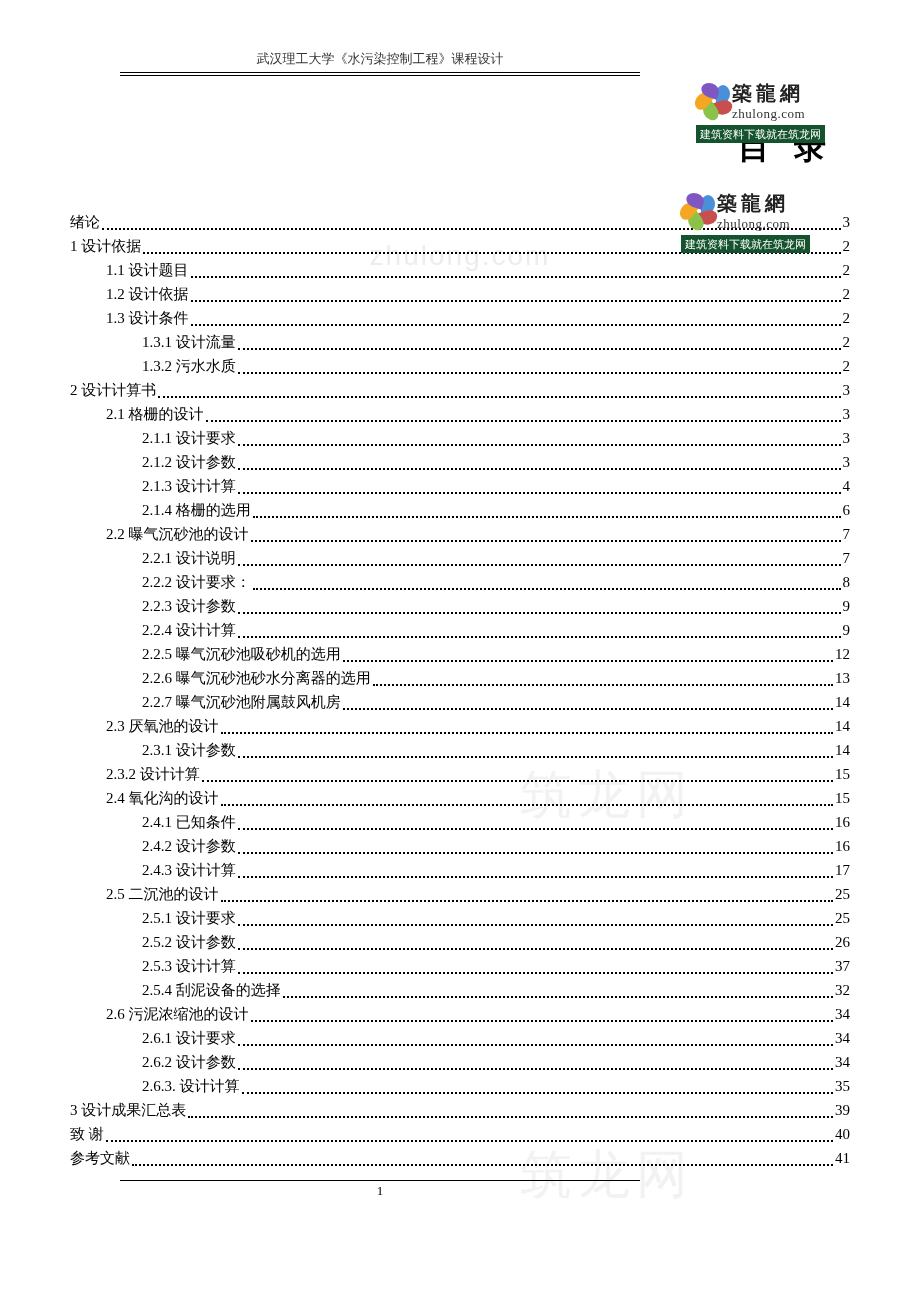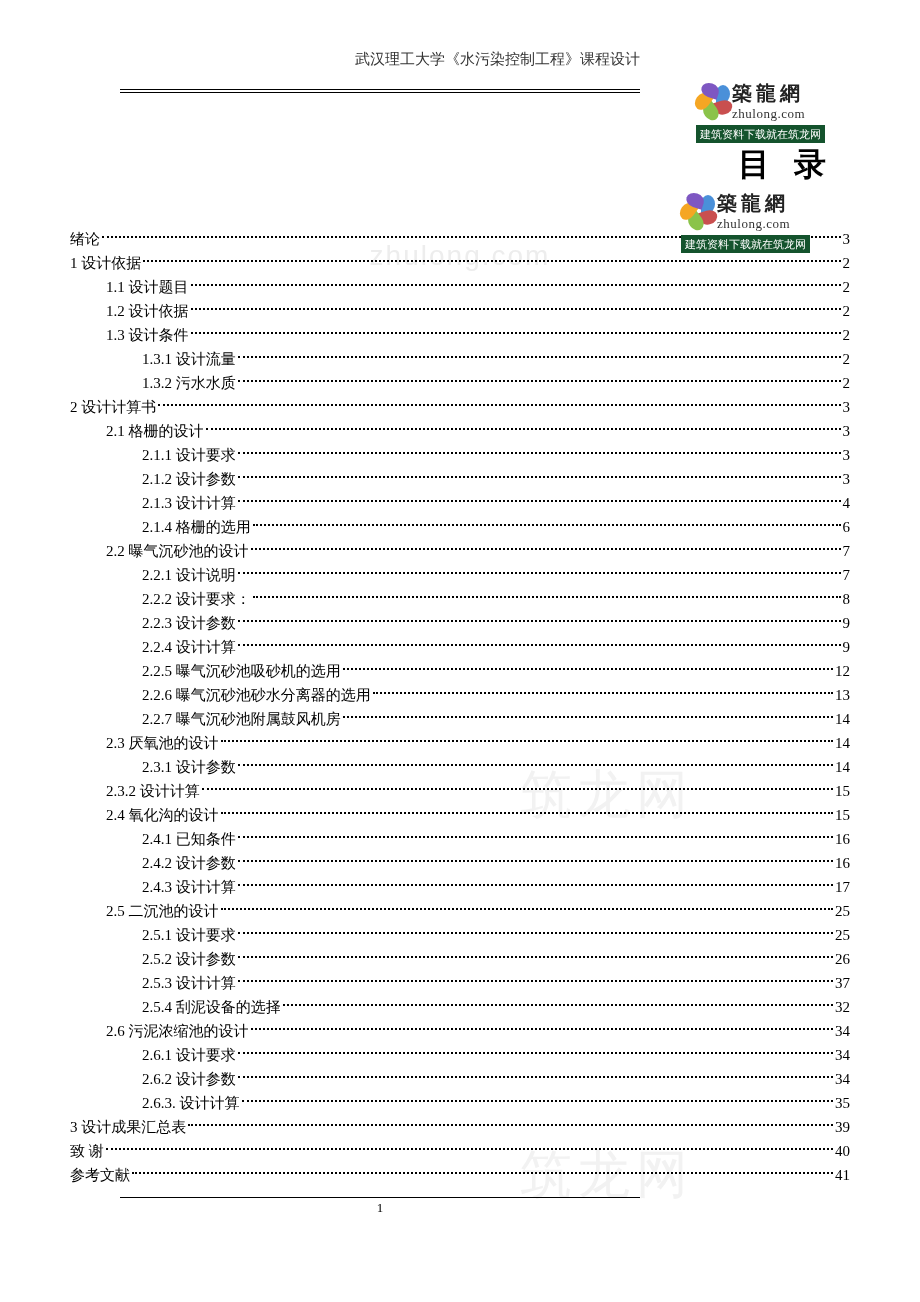--- a/index.html
+++ b/index.html
@@ -12,24 +12,24 @@
       background: #fff;
       width: 920px;
       margin: 0 auto;
       position: relative;
     }
     .page {
       padding: 50px 70px 40px 70px;
       position: relative;
     }
     .header-line {
-      text-align: right;
-      font-size: 15px;
+      text-align: center;
+      font-size: 13px;
       color: #333;
-      padding-bottom: 20px;
+      padding-bottom: 4px;
       border-bottom: 1px solid #000;
       margin-bottom: 2px;
       width: 520px;
       margin-left: 50px;
     }
     .header-line2 {
       border-bottom: 1px solid #000;
       width: 520px;
       margin-left: 50px;
       margin-bottom: 50px;
@@ -107,21 +107,21 @@
       letter-spacing: 24px;
       margin: 30px 0 40px 0;
       padding-left: 24px;
     }
     .toc {
       font-size: 15px;
       line-height: 1.6;
     }
     .toc-row {
       display: flex;
-      align-items: center;
+      align-items: flex-end;
       white-space: nowrap;
       margin-bottom: 0px;
     }
     .toc-label {
       flex-shrink: 0;
     }
     .toc-dots {
       flex: 1;
       border-bottom: 2px dotted #000;
       margin: 0 2px 4px 2px;

